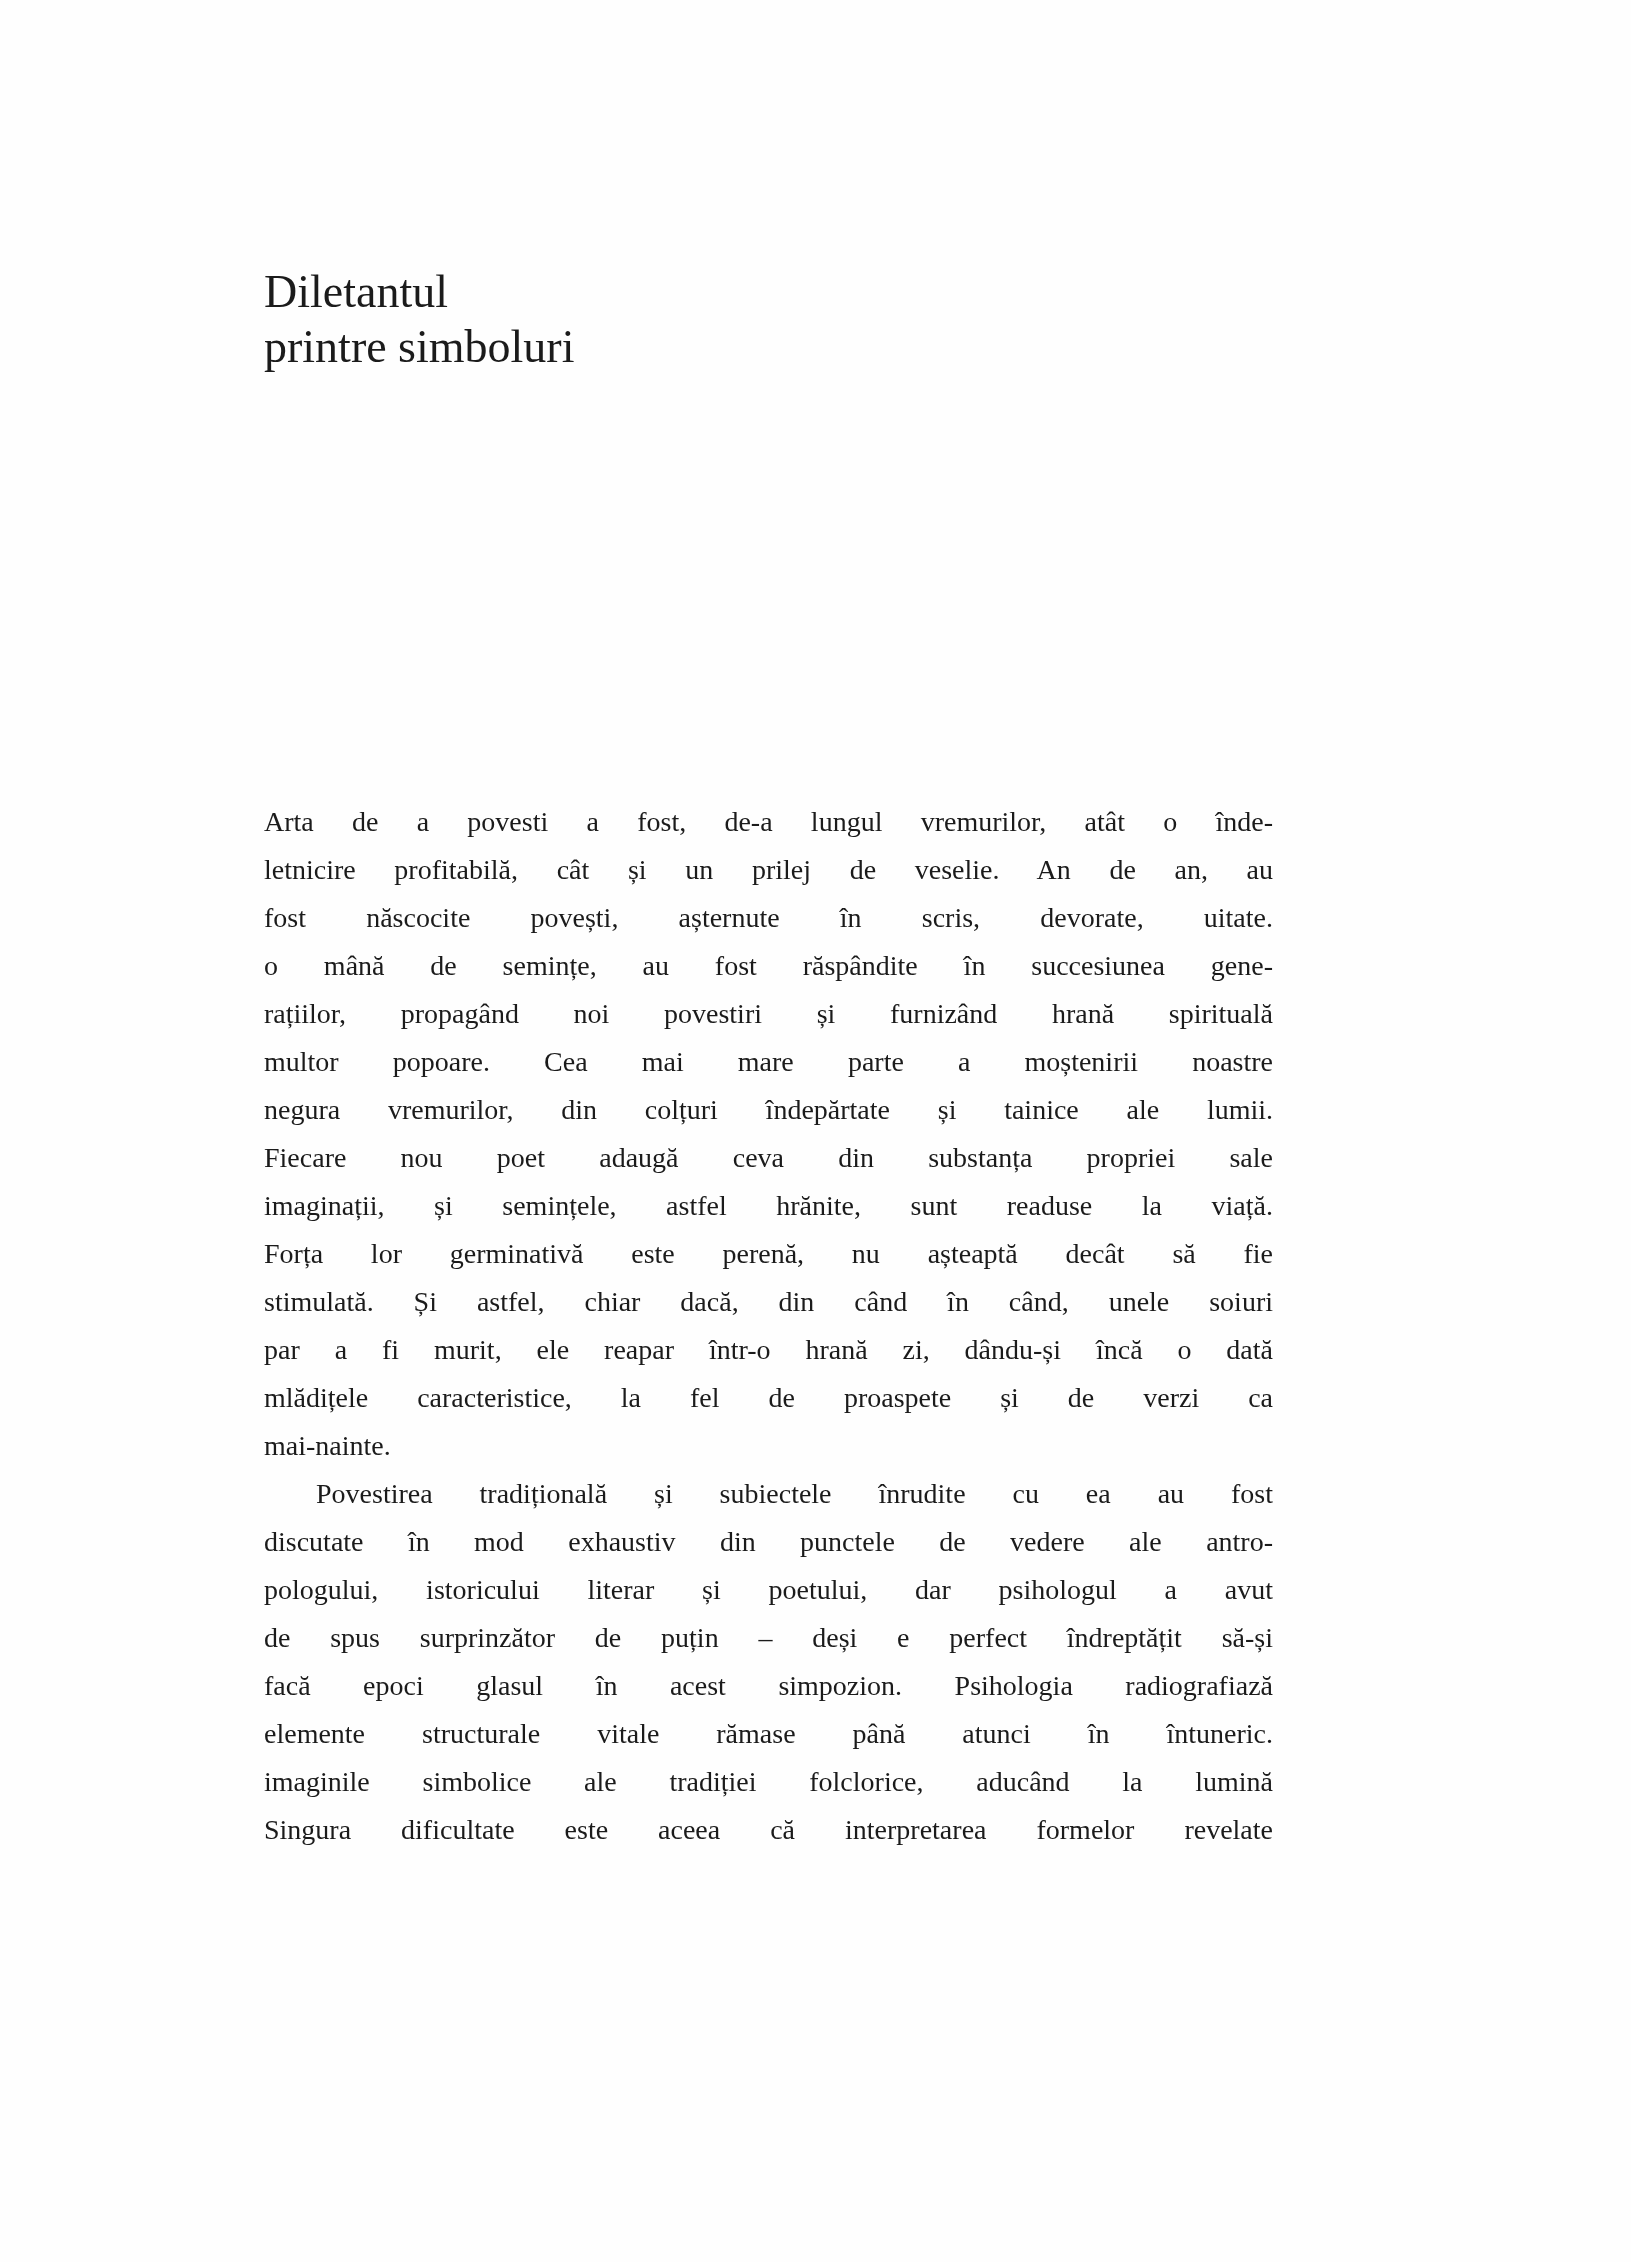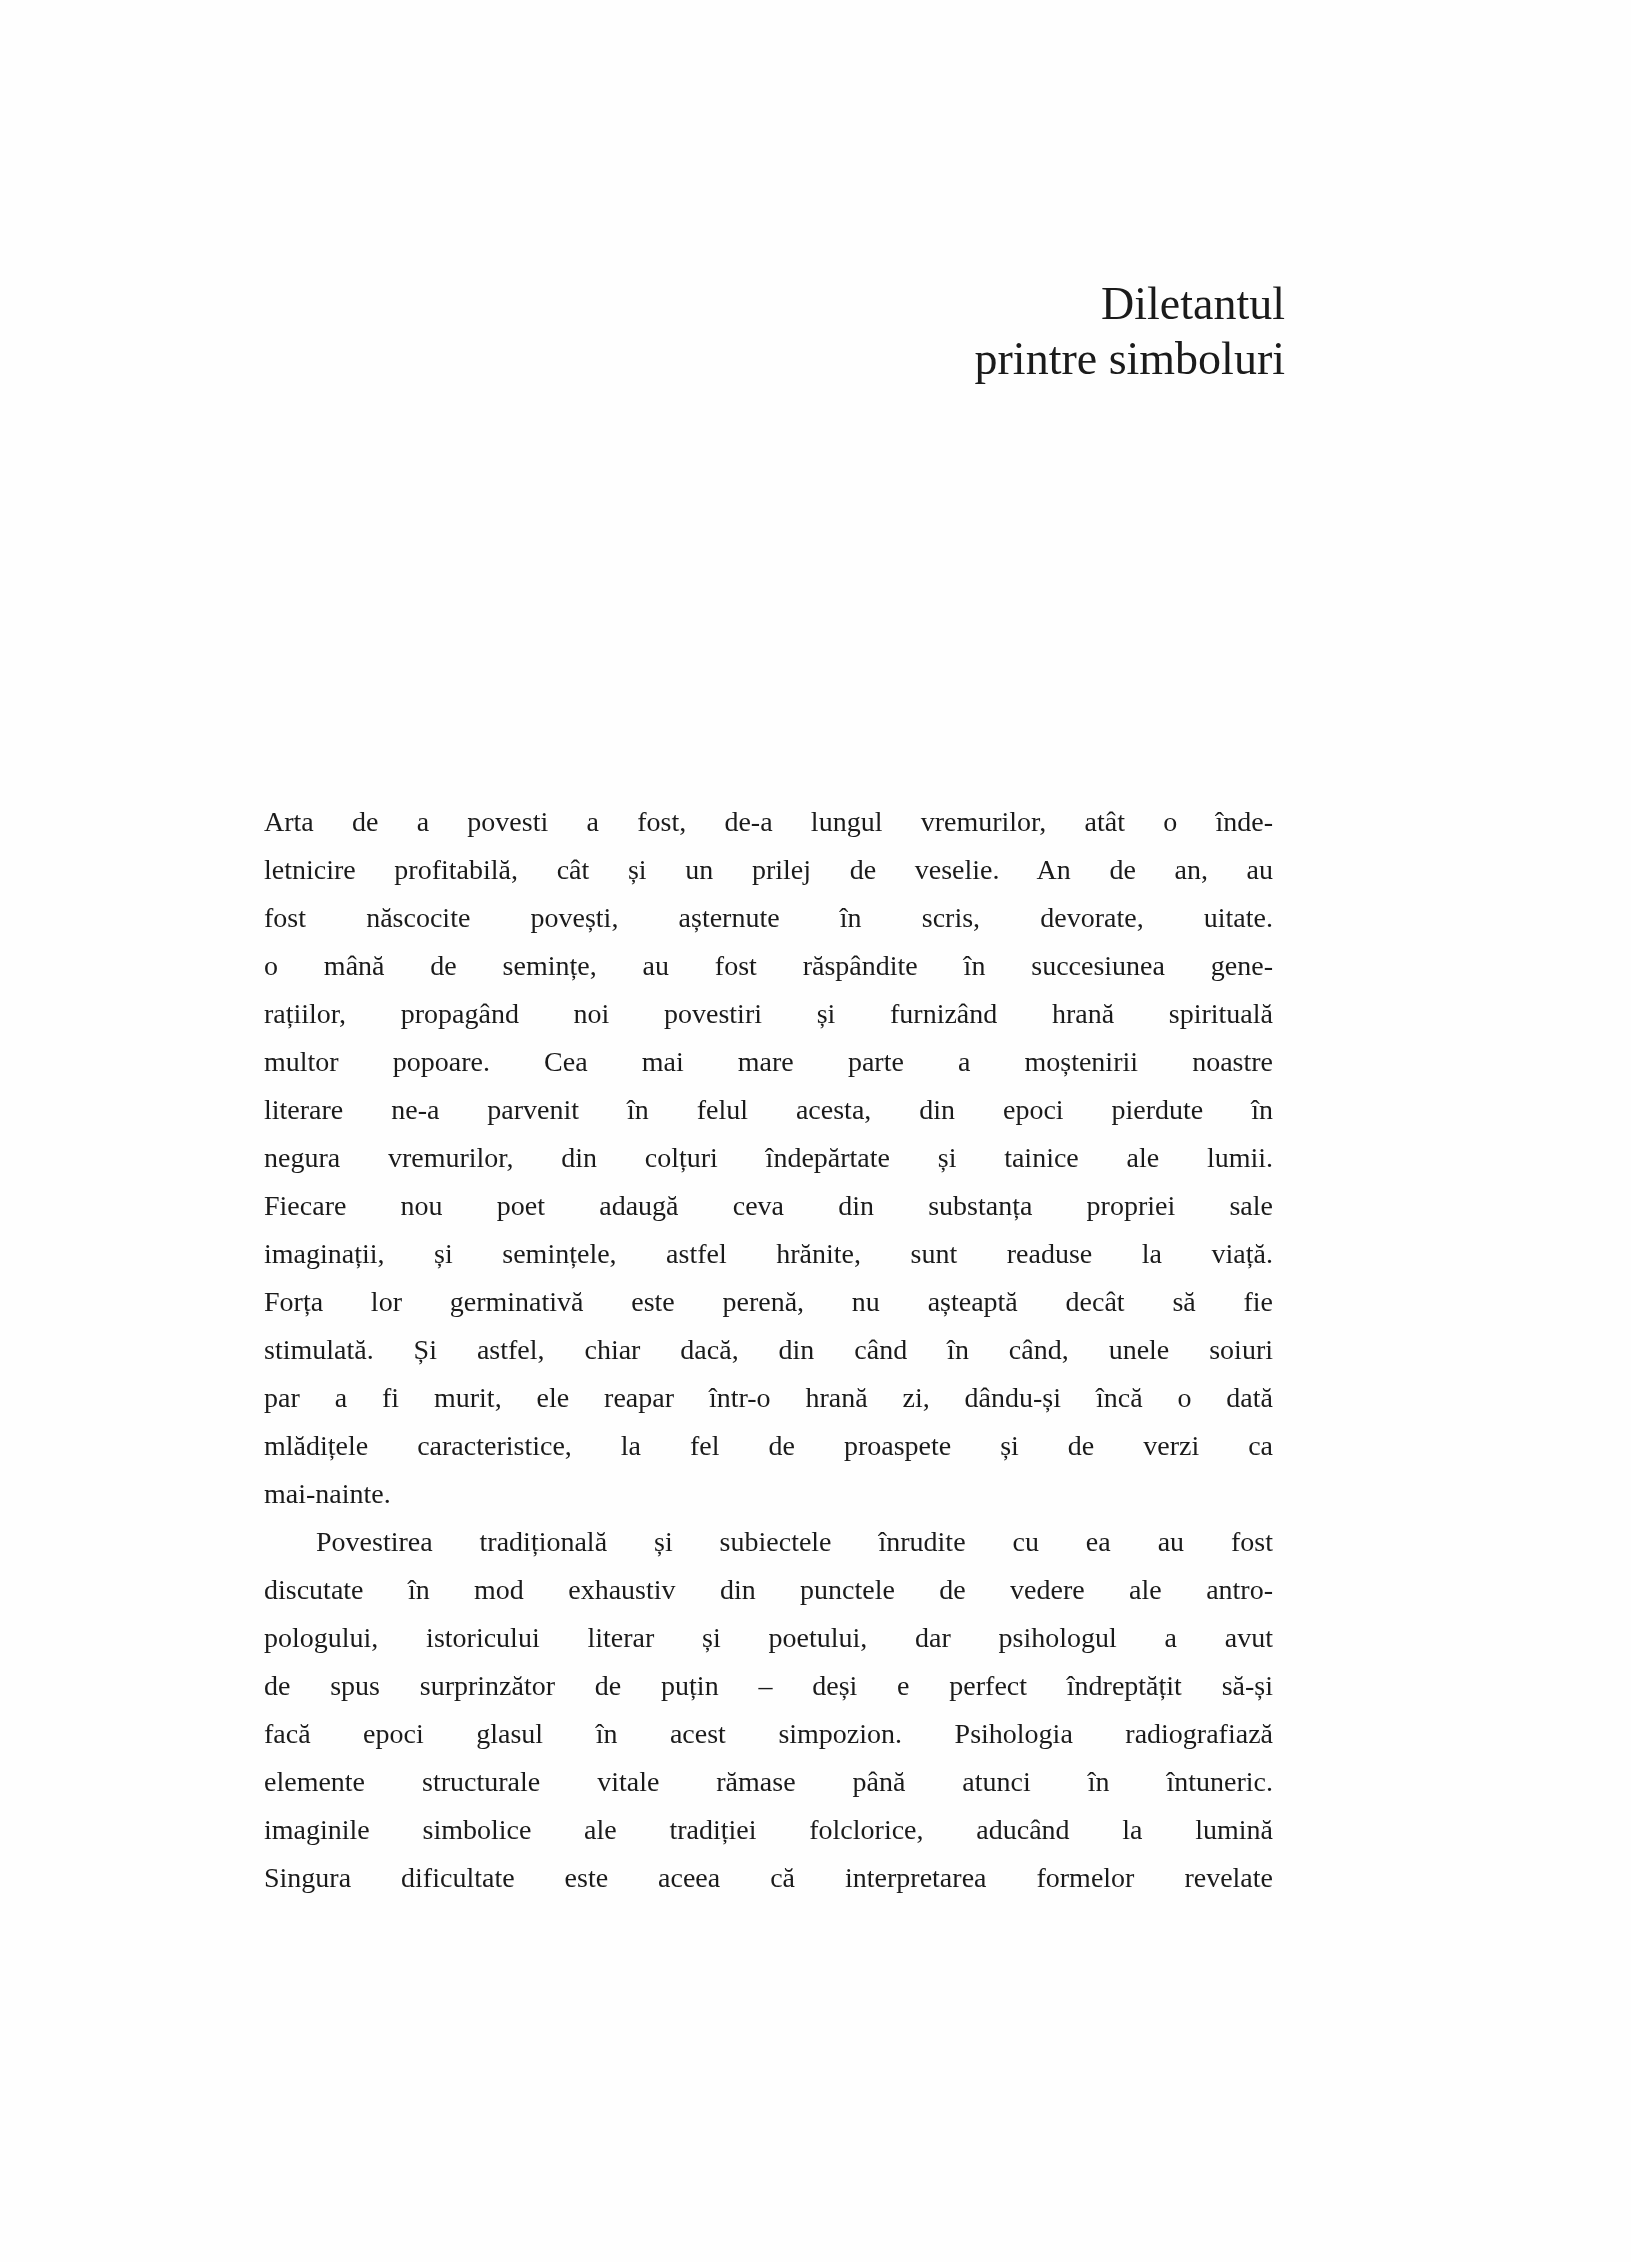--- a/index.html
+++ b/index.html
@@ -14,25 +14,25 @@
     background: #fefefe;
     color: #1b1b1b;
     font-family: "Liberation Serif", serif;
     overflow: hidden;
   }
   .title-block {
     position: absolute;
     top: 264px;
     left: 264px;
     width: 1009px;
-    text-align: right;
+    text-align: left;
     font-size: 46px;
     line-height: 55px;
     font-weight: normal;
-    margin: 12px;
+    margin: 0;
   }
   .title-line {
     display: block;
   }
   .body-block {
     position: absolute;
     top: 798px;
     left: 264px;
     width: 1009px;
     font-size: 28px;
@@ -63,21 +63,20 @@
   </h1>
 
   <div class="body-block" id="body-block">
 
   <div class="text-line">Arta de a povesti a fost, de-a lungul vremurilor, atât o înde-</div>
       <div class="text-line">letnicire profitabilă, cât și un prilej de veselie. An de an, au</div>
       <div class="text-line">fost născocite povești, așternute în scris, devorate, uitate.</div>
       <div class="text-line">o mână de semințe, au fost răspândite în succesiunea gene-</div>
       <div class="text-line">rațiilor, propagând noi povestiri și furnizând hrană spirituală</div>
       <div class="text-line">multor popoare. Cea mai mare parte a moștenirii noastre</div>
-      <div class="text-line">literare ne-a parvenit în felul acesta, din epoci pierdute în</div>
       <div class="text-line">negura vremurilor, din colțuri îndepărtate și tainice ale lumii.</div>
       <div class="text-line">Fiecare nou poet adaugă ceva din substanța propriei sale</div>
       <div class="text-line">imaginații, și semințele, astfel hrănite, sunt readuse la viață.</div>
       <div class="text-line">Forța lor germinativă este perenă, nu așteaptă decât să fie</div>
       <div class="text-line">stimulată. Și astfel, chiar dacă, din când în când, unele soiuri</div>
       <div class="text-line">par a fi murit, ele reapar într-o hrană zi, dându-și încă o dată</div>
       <div class="text-line">mlădițele caracteristice, la fel de proaspete și de verzi ca</div>
       <div class="text-line para-end">mai-nainte.</div>
       <div class="text-line indent">Povestirea tradițională și subiectele înrudite cu ea au fost</div>
       <div class="text-line">discutate în mod exhaustiv din punctele de vedere ale antro-</div>

